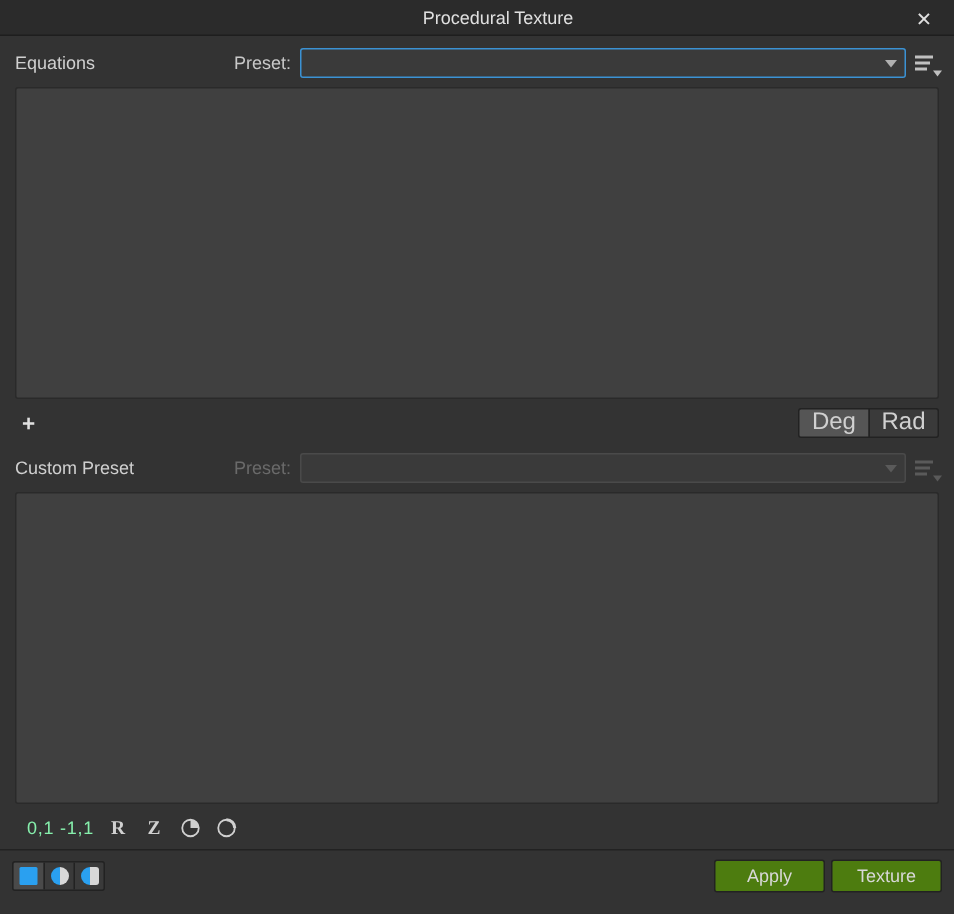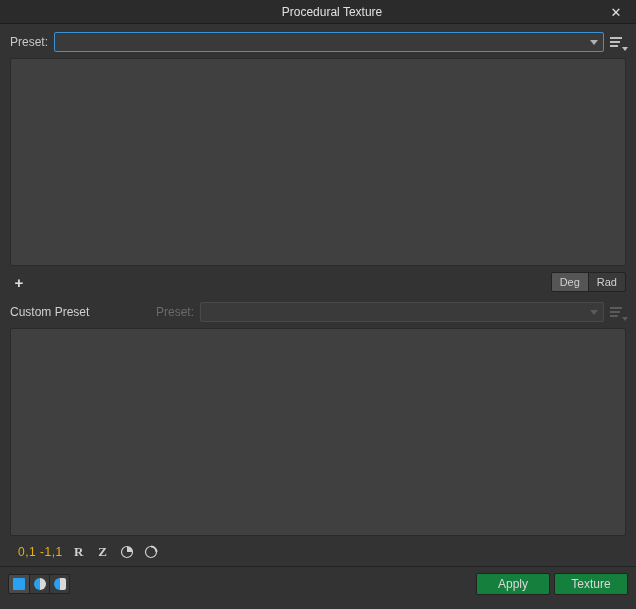--- a/index.html
+++ b/index.html
@@ -79,32 +79,32 @@
   }
   .plus {
     width: 18px; height: 18px; display: flex; align-items: center; justify-content: center;
     color: #e0e0e0; font-size: 15px; font-weight: bold; cursor: pointer;
   }
   .spacer { flex: 1; }
   .toggle-group { display: flex; }
   .toggle {
     height: 20px; padding: 0 8px;
     display: flex; align-items: center;
-    border: 1px solid #222; font-size: 11px;
+    border: 1px solid #222; font-size: 16px;
     color: #d0d0d0; cursor: pointer;
   }
   .toggle.left { border-radius: 2px 0 0 2px; }
   .toggle.right { border-radius: 0 2px 2px 0; margin-left: -1px; }
   .toggle.active { background: #555555; }
   .toggle.inactive { background: #3a3a3a; text-align: center; }
   .status-row {
     display: flex; align-items: center; gap: 8px;
     padding: 8px 4px 6px 8px;
   }
-  .status-text { color: #eab308; font-size: 12px; letter-spacing: 0.5px;}
+  .status-text { color: #86efac; font-size: 12px; letter-spacing: 0.5px;}
   .icon-btn {
     width: 16px; height: 16px; display: flex; align-items: center; justify-content: center;
     color: #d0d0d0; cursor: pointer;
   }
   .letter { font-weight: bold; font-size: 13px; font-family: Georgia, serif; }
   .circ-icon svg { display:block; }
   .footer {
     border-top: 1px solid #222;
     height: 34px; display: flex; align-items: center;
     padding: 0 8px; gap: 4px;
@@ -125,38 +125,39 @@
     width: 12px; height: 12px; border-radius: 2px;
     background: linear-gradient(90deg, #3a3a3a 50%, #d8d8d8 50%);
     position: relative;
   }
   .sq-quarter::before {
     content:""; position:absolute; left:0; top:0; width:6px; height:12px;
     background:#2aa0f0; border-radius: 6px 0 0 6px;
   }
   .btn {
     height: 22px; min-width: 74px; padding: 0 16px;
-    background: #15803d; border: 1px solid #222; border-radius: 2px;
+    background: #4d7c0f; border: 1px solid #222; border-radius: 2px;
     color: #d8d8d8; display: flex; align-items: center; justify-content: center;
     cursor: pointer; font-size: 12px;
   }
 </style>
 </head>
 <body>
 
 <div class="titlebar">
   <span class="title">Procedural Texture</span>
   <div class="close">
     <span>✕</span>
   </div>
 </div>
 
 <div class="content">
 
   <div class="section-header">
+    <span class="section-label">Equations</span>
     <span>Preset:</span>
     <div class="dropdown focused">
       <span></span>
       <div class="caret"></div>
     </div>
     <div class="menu-icon">
       <span></span>
         <span></span>
         <span></span>
     </div>

